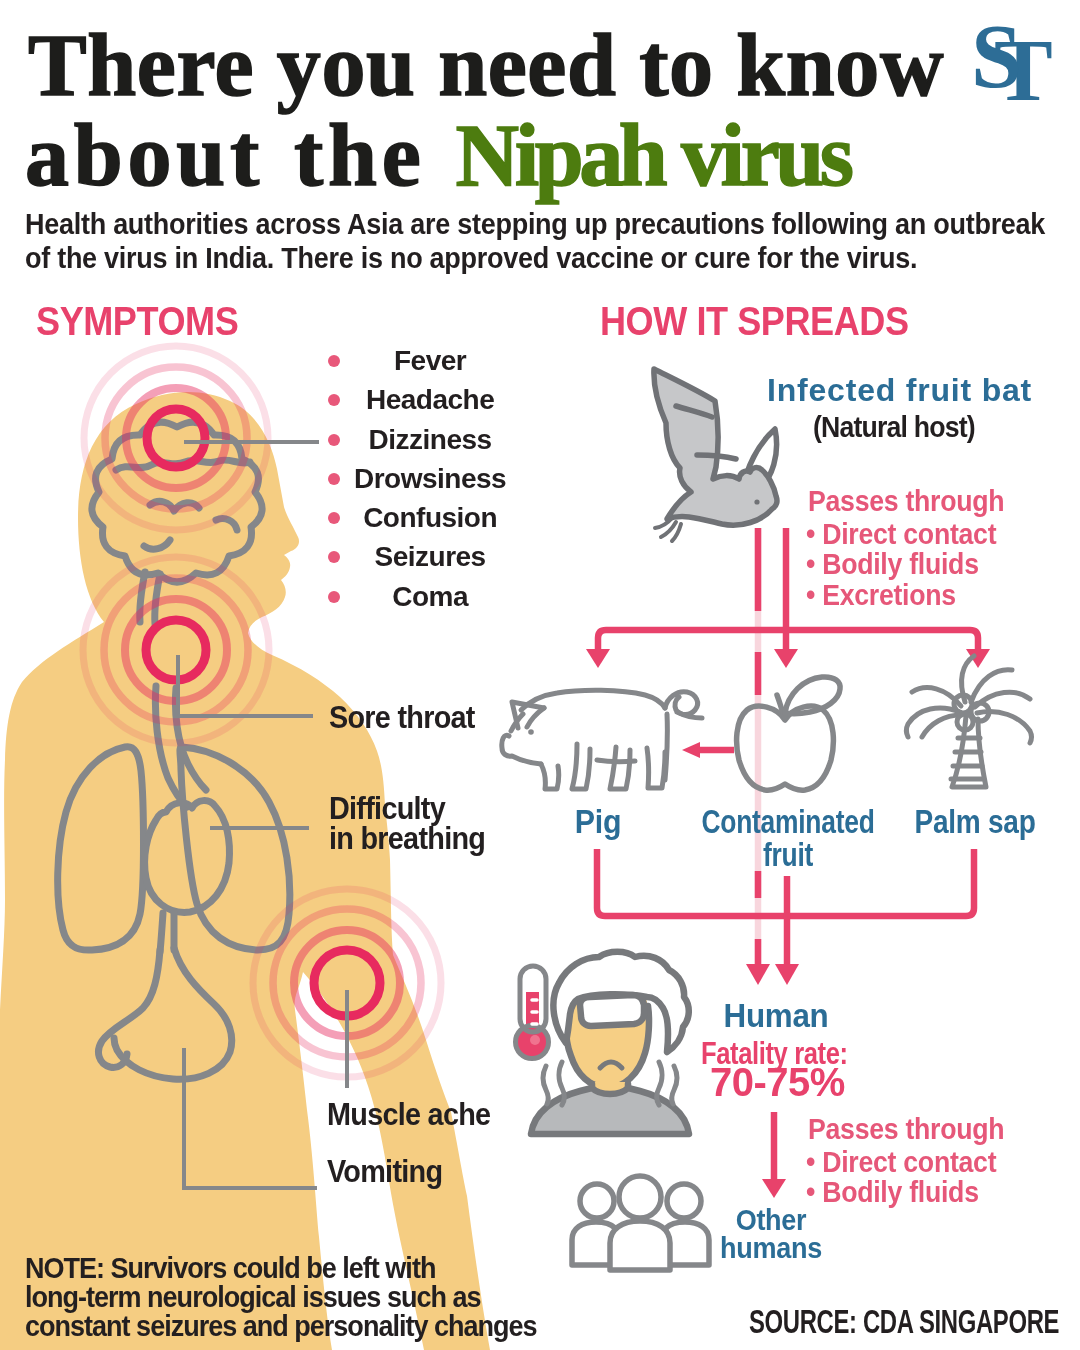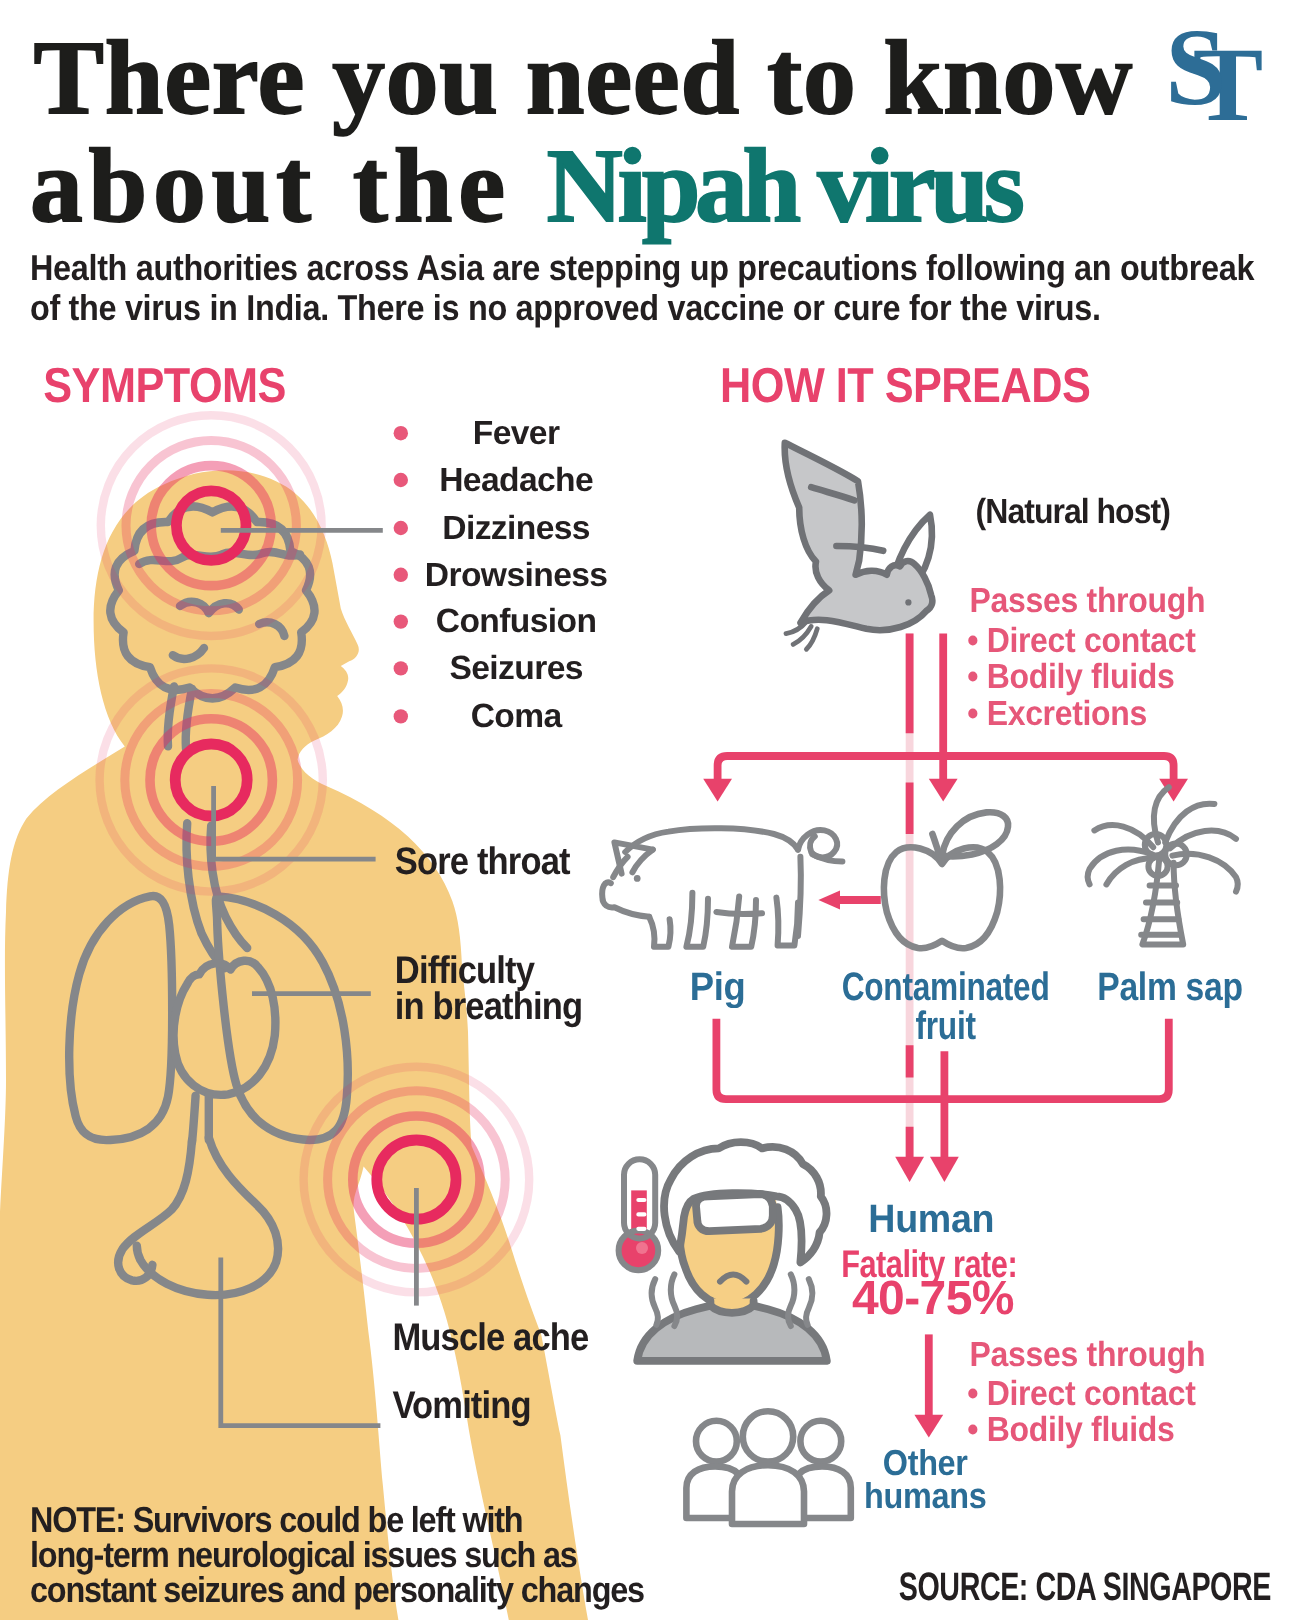--- a/index.html
+++ b/index.html
@@ -1,19 +1,19 @@
 <!DOCTYPE html>
 <html><head>
 <meta charset="utf-8">
 <style>
 html,body{margin:0;padding:0}
 .page{position:relative;width:1080px;height:1350px;background:#fff;overflow:hidden;font-family:"Liberation Sans",sans-serif}
 .abs{position:absolute;white-space:nowrap}
 .title{font-family:"Liberation Serif",serif;font-weight:bold;color:#1d1d1b;font-size:88px;line-height:1;letter-spacing:0.6px;-webkit-text-stroke-width:1.5px}
-.pinkT{color:#0f766e}
+.pinkT{color:#4d7c0f}
 .sub{font-weight:bold;color:#231f20;font-size:30px;line-height:33.5px;letter-spacing:-0.3px;transform:scaleX(0.9);transform-origin:left top}
 .hdr{font-weight:bold;color:#e8426c;font-size:41px;line-height:1;letter-spacing:-0.5px;transform:scaleX(0.88);transform-origin:left top}
 .sym{font-weight:bold;color:#231f20;font-size:28px;line-height:39.3px;letter-spacing:-0.5px}
 .lbl{font-weight:bold;color:#231f20;font-size:32px;line-height:30px;letter-spacing:-0.8px;transform:scaleX(0.9);transform-origin:left top}
 .blue{font-weight:bold;color:#2b6d96;font-size:33px;line-height:33px;letter-spacing:-0.3px}
 .pinkL{font-weight:bold;color:#e65779;font-size:29px;line-height:30.4px;letter-spacing:-0.3px;transform:scaleX(0.92);transform-origin:left top}
 .note{font-weight:bold;color:#231f20;font-size:30px;line-height:29px;letter-spacing:-1.1px;transform:scaleX(0.9);transform-origin:left top}
 .ctr{text-align:center}
 </style>
 </head>
@@ -207,26 +207,27 @@
         <circle cx="334" cy="518" r="6"></circle>
         <circle cx="334" cy="557" r="6"></circle>
         <circle cx="334" cy="597" r="6"></circle>
 </g>
 </svg>
 <div class="abs lbl" style="left:329px;top:702px;">Sore throat</div>
 <div class="abs lbl" style="left:329px;top:793px;">Difficulty<br>in breathing</div>
 <div class="abs lbl" style="left:327px;top:1099px;">Muscle ache</div>
 <div class="abs lbl" style="left:327px;top:1156px;">Vomiting</div>
 <div class="abs note" style="left:25px;top:1253px;">NOTE: Survivors could be left with<br>long-term neurological issues such as<br>constant seizures and personality changes</div>
+<div class="abs blue" style="left:767px;top:374px;font-size:32px;letter-spacing:0.8px">Infected fruit bat</div>
 <div class="abs lbl" style="left:813px;top:412px;letter-spacing:-0.9px;transform:scaleX(0.92);font-size:29px">(Natural host)</div>
 <div class="abs pinkL" style="left:808px;top:486px;">Passes through</div>
 <div class="abs pinkL" style="left:806px;top:519px;">• Direct contact<br>• Bodily fluids<br>• Excretions</div>
 <div class="abs blue ctr" style="left:498px;top:805px;width:200px;transform:scaleX(0.92);transform-origin:center top">Pig</div>
 <div class="abs blue ctr" style="left:676px;top:805px;width:224px;transform:scaleX(0.8);transform-origin:center top;line-height:33px;">Contaminated<br>fruit</div>
 <div class="abs blue ctr" style="left:875px;top:805px;width:200px;transform:scaleX(0.85);transform-origin:center top">Palm sap</div>
 <div class="abs blue ctr" style="left:676px;top:999px;width:200px;transform:scaleX(0.95);transform-origin:center top">Human</div>
 <div class="abs" style="left:701px;top:1035px;font-weight:bold;color:#e8426c;font-size:32px;letter-spacing:-0.5px;transform:scaleX(0.8);transform-origin:left top">Fatality rate:</div>
-<div class="abs" style="left:710px;top:1060px;font-weight:bold;color:#e8426c;font-size:40px;letter-spacing:-0.5px">40-75%</div>
+<div class="abs" style="left:710px;top:1060px;font-weight:bold;color:#e8426c;font-size:40px;letter-spacing:-0.5px">70-75%</div>
 <div class="abs pinkL" style="left:808px;top:1114px;">Passes through</div>
 <div class="abs pinkL" style="left:806px;top:1147px;">• Direct contact<br>• Bodily fluids</div>
 <div class="abs blue ctr" style="left:671px;top:1206px;width:200px;font-size:30px;line-height:27.5px;transform:scaleX(0.9);transform-origin:center top">Other<br>humans</div>
 <div class="abs" style="left:749px;top:1303px;font-weight:bold;color:#231f20;font-size:33px;letter-spacing:-0.5px;transform:scaleX(0.724);transform-origin:left top">SOURCE: CDA SINGAPORE</div>
 </div>
 
 </body></html>

